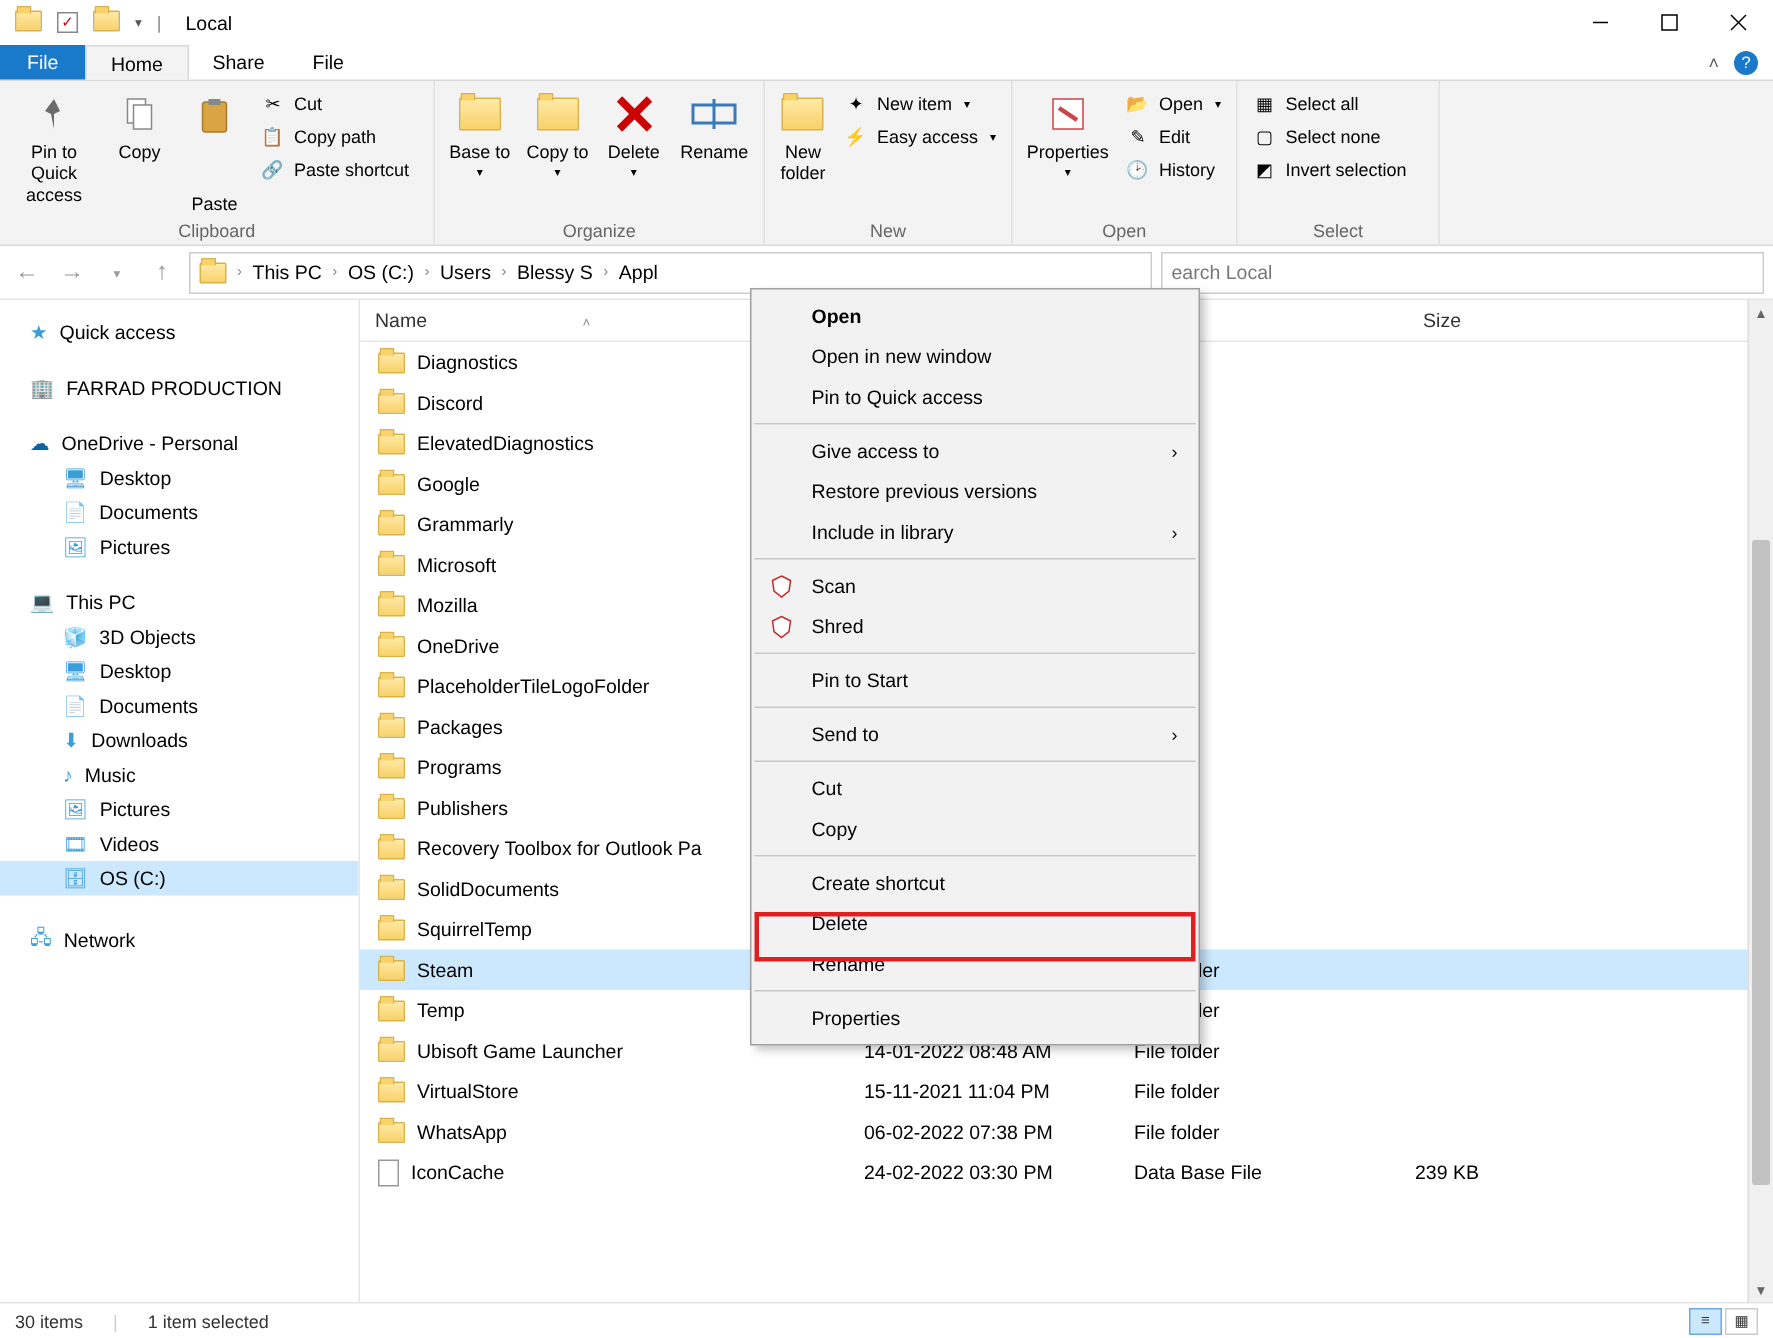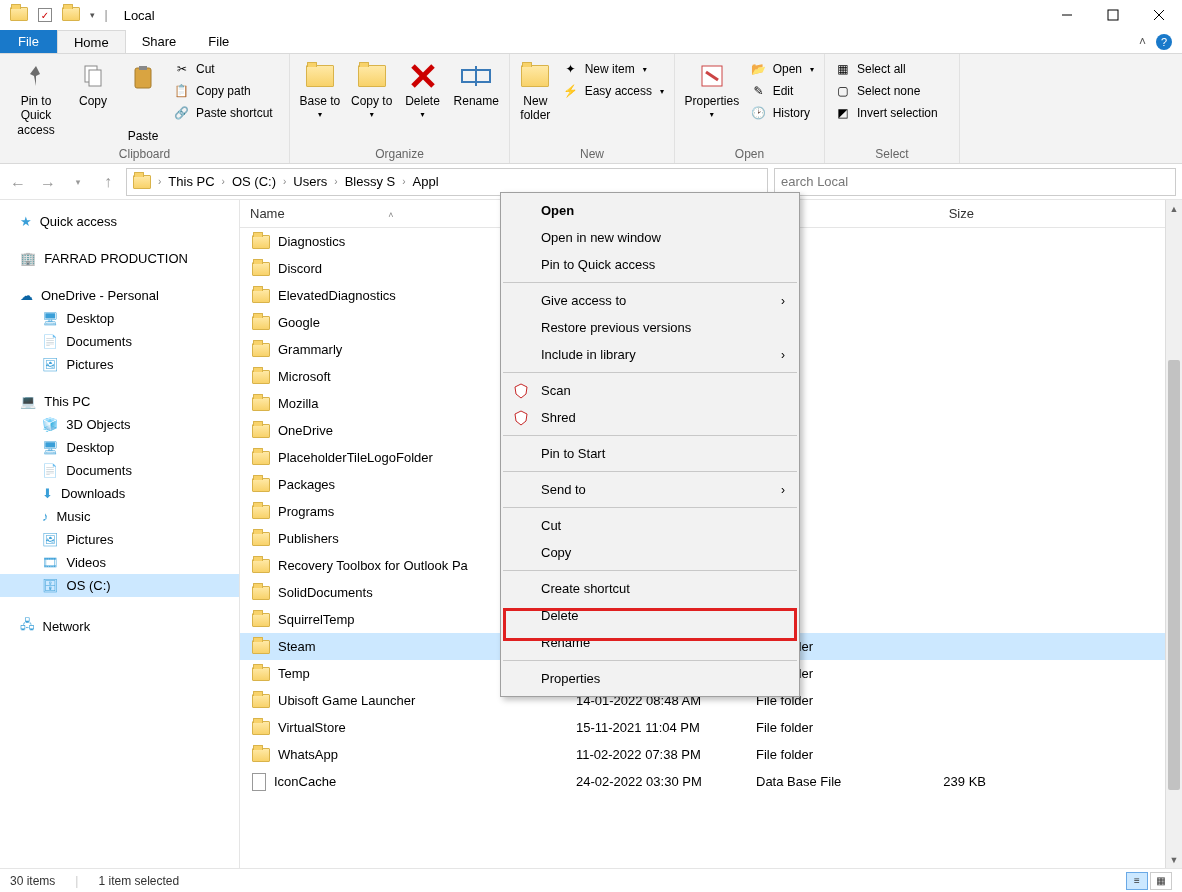--- a/index.html
+++ b/index.html
@@ -549,21 +549,21 @@
           </div>
           <div class="fdate">15-11-2021 11:04 PM</div>
           <div class="ftype">File folder</div>
           <div class="fsize"></div>
         </div>
         <div class="file-row">
           <div class="fname">
             <span class="folder-ico"></span>
             <span>WhatsApp</span>
           </div>
-          <div class="fdate">11-02-2022 07:38 PM</div>
+          <div class="fdate">06-02-2022 07:38 PM</div>
           <div class="ftype">File folder</div>
           <div class="fsize"></div>
         </div>
         <div class="file-row">
           <div class="fname">
             <span class="file-ico"></span>
             <span>IconCache</span>
           </div>
           <div class="fdate">24-02-2022 03:30 PM</div>
           <div class="ftype">Data Base File</div>

